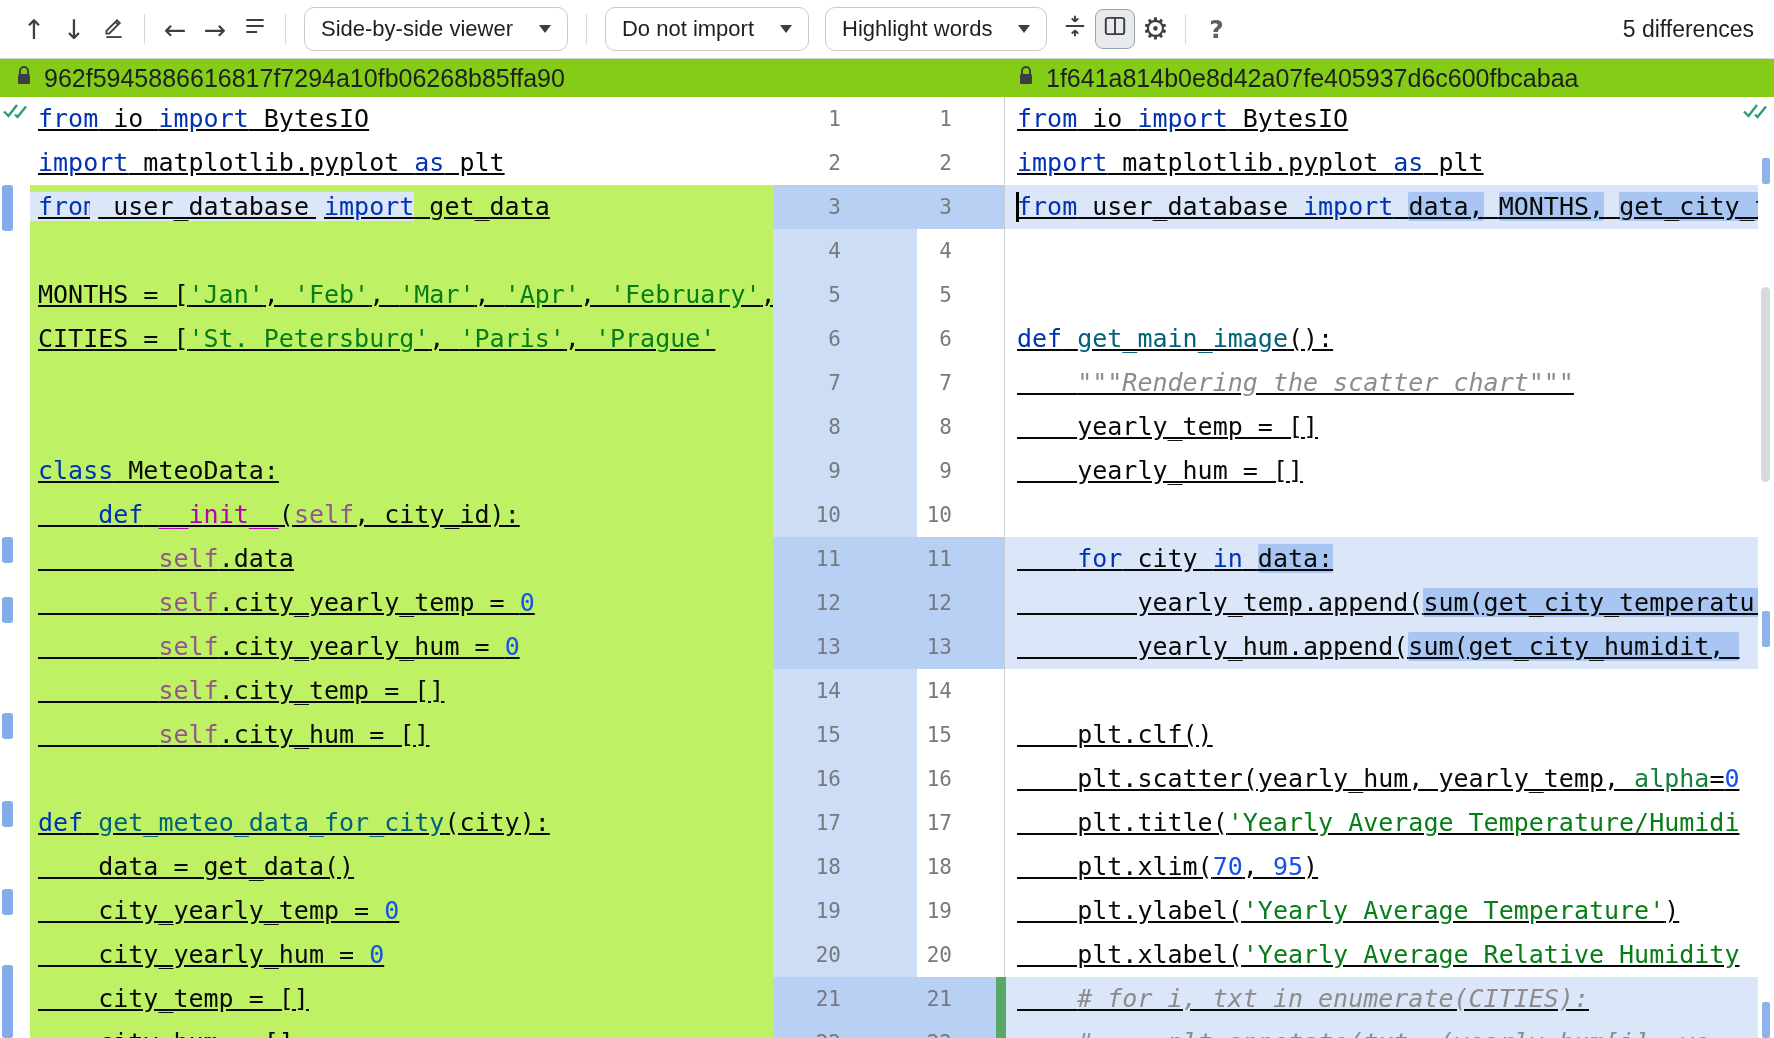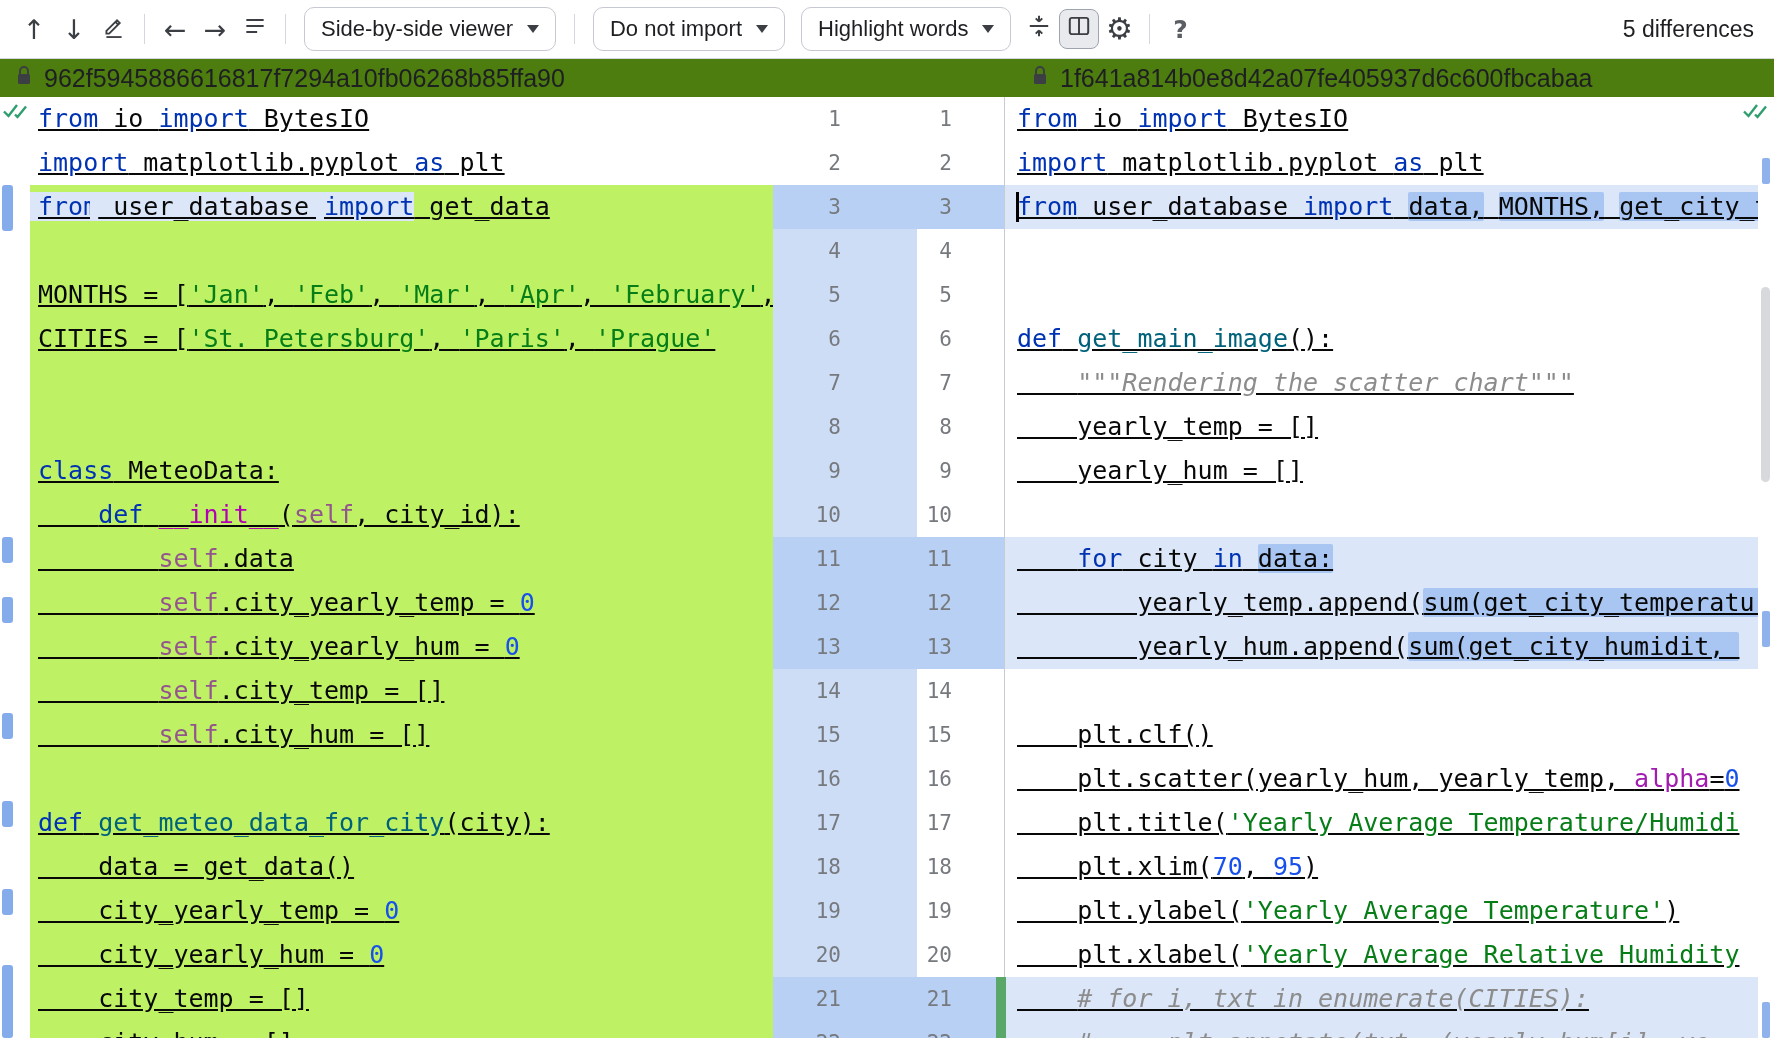--- a/index.html
+++ b/index.html
@@ -5,29 +5,29 @@
   html,body{margin:0;padding:0;background:#fff;}
   .app{position:relative;width:1774px;height:1038px;overflow:hidden;background:#fff;
        font-family:"Liberation Sans",sans-serif;color:#1E1F22;}
 
   
   .toolbar{height:58px;display:flex;align-items:center;padding:0 14px;border-bottom:1px solid #D4D7DD;background:#fff;}
   .tbtn{min-width:40px;height:40px;display:flex;align-items:center;justify-content:center;
         border-radius:8px;color:#3B3E43;font-size:27px;font-family:"DejaVu Sans",sans-serif;cursor:pointer;box-sizing:border-box;}
   .tbtn.active{background:#E8EAEE;border:1px solid #9DA3AF;}
   .sep{width:1px;height:30px;background:#D4D7DD;margin:0 10px;}
-  .dd{height:42px;border:1px solid #C6C9D2;border-radius:10px;display:flex;align-items:center;gap:14px;
+  .dd{height:42px;border:1px solid #C6C9D2;border-radius:10px;display:flex;align-items:center;gap:26px;
       padding:0 16px;font-size:22px;color:#1E1F22;margin:0 8px;background:#fff;cursor:pointer;}
   .chev{width:0;height:0;border-left:6px solid transparent;border-right:6px solid transparent;border-top:8px solid #3B3E43;}
   .helpq{font-size:25px;font-weight:bold;color:#5A5D63;}
   .gearg{font-size:30px;line-height:1;}
   .diffcount{margin-left:auto;font-size:23px;color:#1E1F22;padding-right:6px;}
 
   
-  .revbar{height:38px;display:flex;background:#4d7c0f;align-items:flex-end;gap:14px;}
+  .revbar{height:38px;display:flex;background:#84cc16;align-items:flex-end;}
   .rev{display:flex;align-items:center;gap:10px;font-size:25px;color:#1E1F22;height:100%;box-sizing:border-box;}
   .rev.left{width:1004px;padding-left:14px;}
   .rev.right{flex:1;padding-left:12px;}
 
   
   .diff{position:relative;height:941px;display:flex;overflow:hidden;background:#fff;}
   .stripe{width:30px;position:relative;background:#fff;flex:none;}
   .stripe .mark{position:absolute;left:2px;width:11px;border-radius:3px;background:#85ACEA;}
   .pane{position:relative;overflow:hidden;flex:none;text-decoration:underline;}
   .pane.left{width:743px;}
@@ -39,21 +39,21 @@
   .bg-blue{background:#DBE6F8;}
   .sb-line{background:#DBE6F8;box-shadow:-8px 0 0 #DBE6F8;}
   .sb-word{background:#A9C6F2;border-radius:2px;}
   .tk-kw{color:#0033B3;}
   .tk-str{color:#067D17;}
   .tk-num{color:#1750EB;}
   .tk-self{color:#94558D;}
   .tk-magic{color:#B200B2;}
   .tk-fn{color:#00627A;}
   .tk-com{color:#8C8C8C;font-style:italic;}
-  .tk-param{color:#a21caf;}
+  .tk-param{color:#15803d;}
   .tk-t{color:#080808;}
   .caret{position:absolute;left:11px;top:7px;bottom:7px;width:2.5px;background:#000;}
 
   
   .gutter{width:231px;flex:none;font-family:"DejaVu Sans Mono",monospace;font-size:21px;color:#76797E;}
   .grow{display:flex;height:44px;line-height:44px;}
   .gl{width:82px;text-align:right;padding-right:14px;box-sizing:border-box;}
   .gm{width:62px;}
   .gr{width:87px;text-align:right;padding-right:52px;box-sizing:border-box;}
   .g-d .gl,.g-d .gm,.g-d .gr{background:#B7D0F3;}

